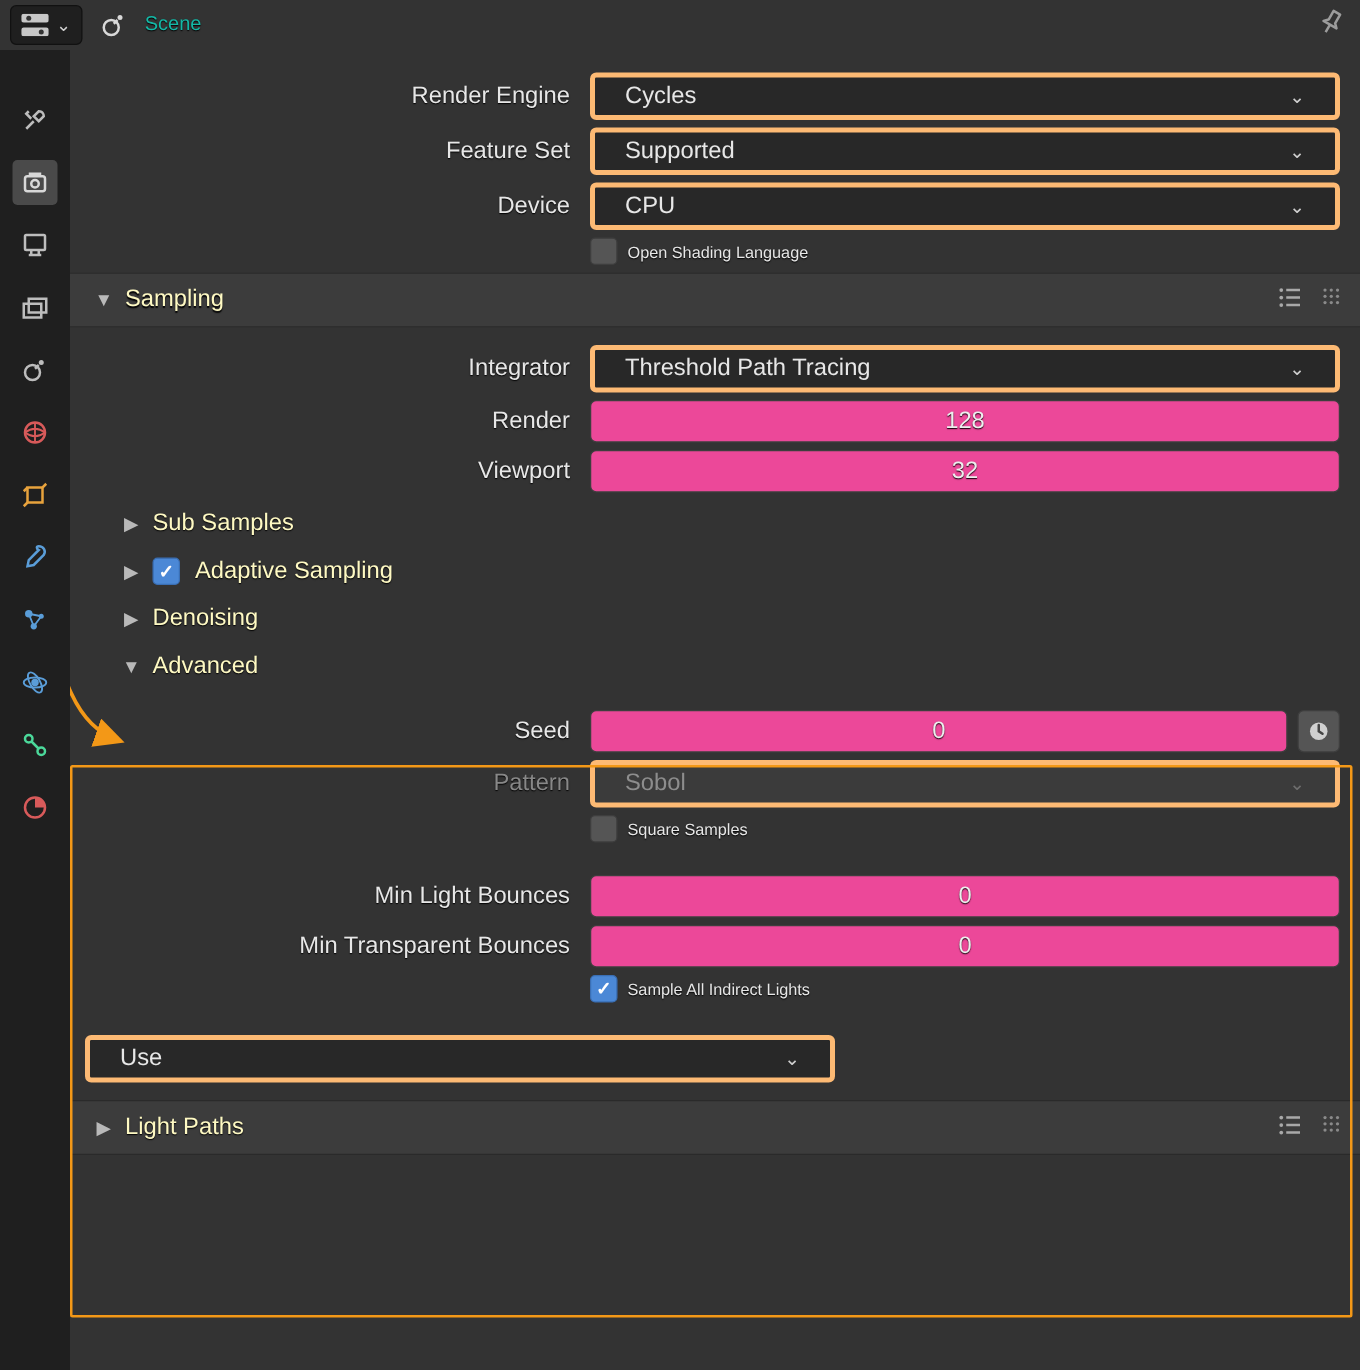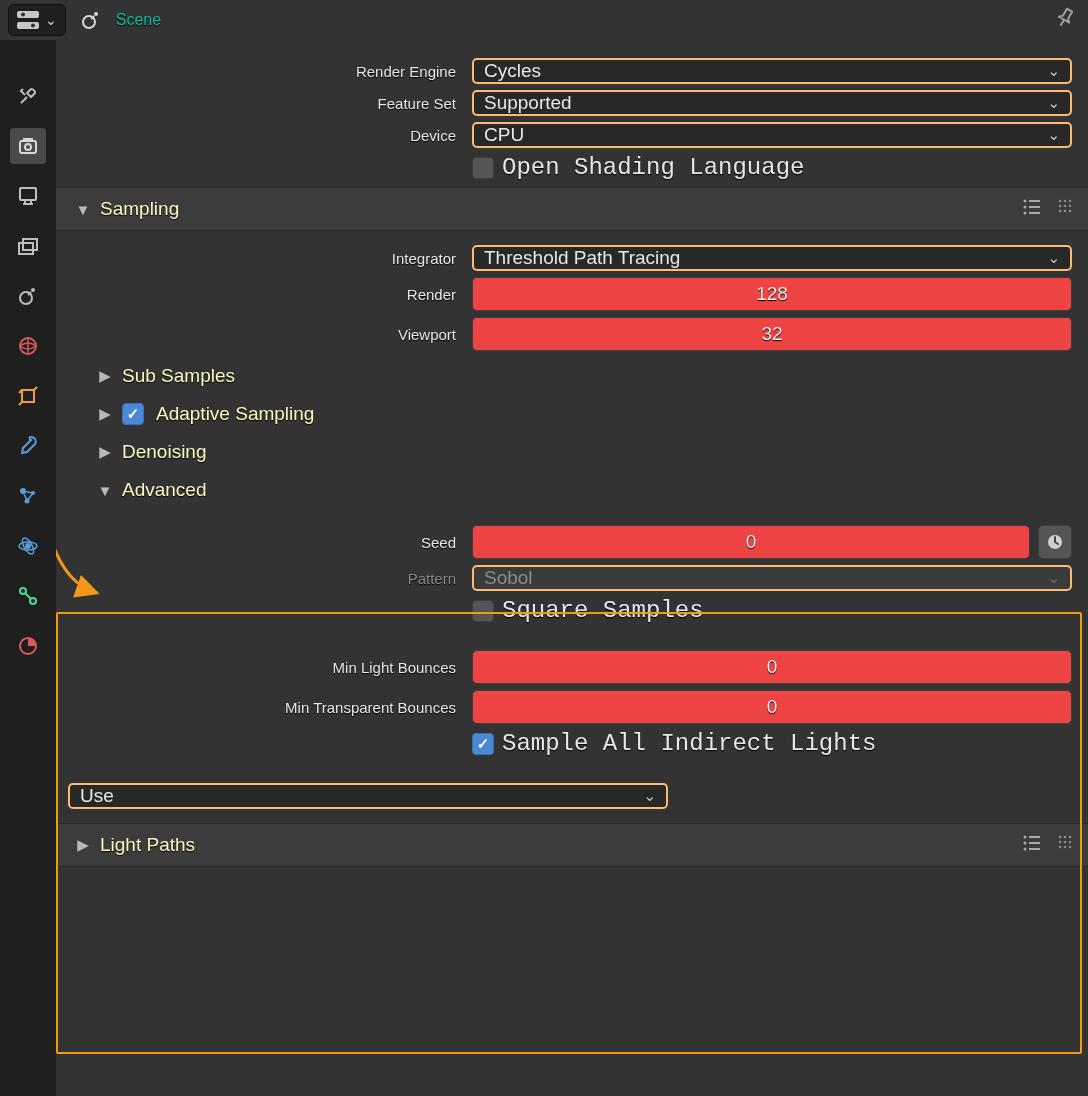--- a/index.html
+++ b/index.html
@@ -27,37 +27,37 @@
 
   
   .anno-svg { position:absolute; left:0; top:0; pointer-events:none; z-index:5; }
   
   
   .content { flex:1; position:relative; overflow:hidden; }
   .content-inner { padding:18px 12px 12px 12px; }
 
   
   .prow { display:flex; align-items:center; margin-bottom:6px; }
-  .prow .lbl { width:404px; text-align:right; padding-right:16px; font-size:15px; color:#e7e7e7; text-shadow:0 1px 1px #000; }
+  .prow .lbl { width:404px; text-align:right; padding-right:16px; font-size:19px; color:#e7e7e7; text-shadow:0 1px 1px #000; }
   .prow .lbl.disabled { color:#888; }
   .prow .ctrl { flex:1; max-width:600px; }
 
-  .select { display:flex; align-items:center; justify-content:space-between; background:#282828; border:2px solid #fdba74; border-radius:5px; height:26px; padding:0 10px; font-size:19px; color:#e7e7e7; }
+  .select { display:flex; align-items:center; justify-content:space-between; background:#282828; border:4px solid #fdba74; border-radius:5px; height:38px; padding:0 24px; font-size:19px; color:#e7e7e7; }
   .select.disabled { background:#3b3b3b; color:#8d8d8d; }
   .select .chevv { font-size:15px; color:#cfcfcf; }
   .select.disabled .chevv { color:#6e6e6e; }
 
-  .numfield { display:flex; align-items:center; justify-content:center; background:#ef4444; border:1px solid #3e3e3e; border-radius:5px; height:34px; font-size:19px; color:#eee; text-shadow:0 1px 1px #000; }
+  .numfield { display:flex; align-items:center; justify-content:center; background:#ec4899; border:1px solid #3e3e3e; border-radius:5px; height:34px; font-size:19px; color:#eee; text-shadow:0 1px 1px #000; }
   .clock-btn { width:34px; height:34px; background:#555; border:1px solid #3e3e3e; border-radius:5px; display:flex; align-items:center; justify-content:center; margin-left:4px; }
 
   .cb-row { display:flex; align-items:center; gap:8px; }
   .checkbox { width:22px; height:22px; border-radius:4px; background:#555; border:1px solid #3e3e3e; display:flex; align-items:center; justify-content:center; flex-shrink:0; }
   .checkbox.checked { background:#4b88d6; border-color:#3a6fb5; }
   .checkbox.checked::after { content:"✓"; color:#fff; font-size:15px; font-weight:bold; }
-  .cb-label { font-size:24px; color:#e7e7e7; text-shadow:0 1px 1px #000;font-family:Liberation Mono, monospace; }
+  .cb-label { font-size:13px; color:#e7e7e7; text-shadow:0 1px 1px #000; }
   .panel-header { display:flex; align-items:center; padding:6px 0 6px 10px; gap:8px; }
   .panel-header.top { background:#3c3c3c; border-top:1px solid #2a2a2a; border-bottom:1px solid #2a2a2a; margin:0 -12px 14px -12px; padding-left:18px; height:44px; }
   .disclosure { font-size:15px; color:#b9b9b9; display:inline-block; width:18px; text-align:center; }
   .panel-title { font-size:19px; color:#fef9c3; text-shadow:0 1px 1px #000; }
   .panel-header.top .right-icons { margin-left:auto; display:flex; gap:16px; padding-right:16px; color:#a9a9a9; }
 
   .sub-panel { margin-left:28px; margin-top:4px; }
   .sub-panel .panel-header { padding:8px 0 8px 0; }
   .sub-panel .panel-header .cb-inline { margin:0 4px 0 0; }
 

